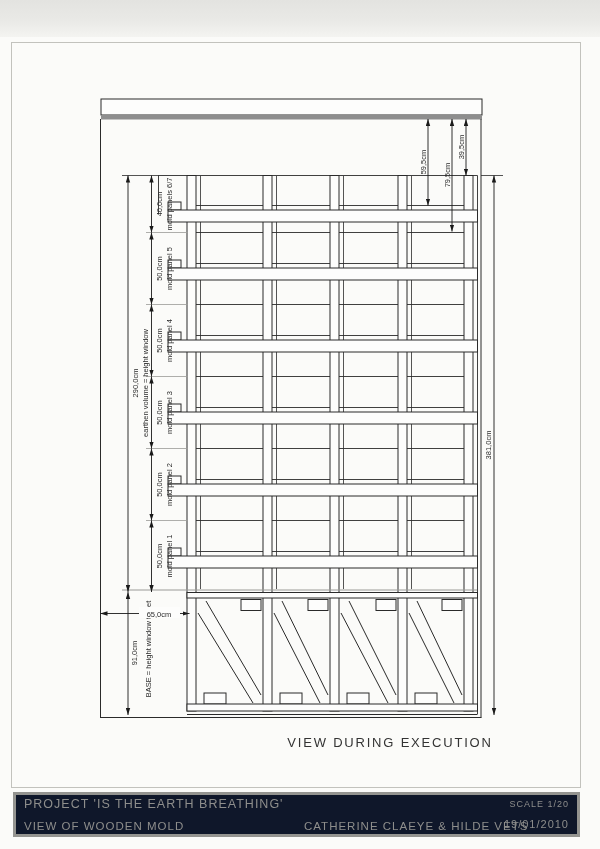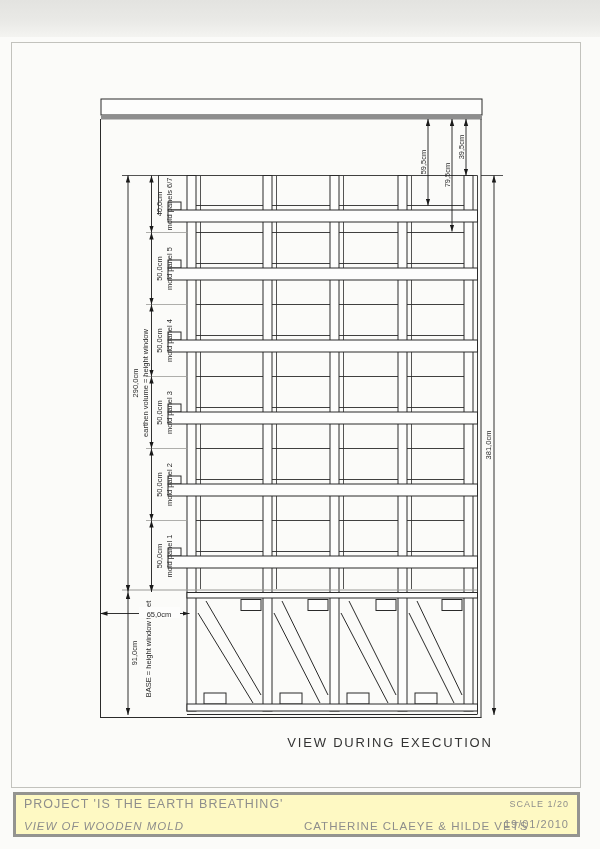--- a/index.html
+++ b/index.html
@@ -10,23 +10,23 @@
   }
   .scan-strip{position:absolute;left:0;top:0;width:600px;height:37px;
     background:linear-gradient(180deg,#e3e3e0 0%,#e9e9e6 55%,#f4f4f1 100%);}
   .page-border{position:absolute;left:11px;top:42px;width:568px;height:744px;
     border:1px solid #c2c2bd;}
   svg{position:absolute;left:0;top:0;}
   svg text{font-family:"Liberation Sans", sans-serif;fill:#2b2b2b;}
   .dimtxt{font-size:7.5px;}
   .cap{font-size:13px;letter-spacing:1.8px;fill:#333;}
   .titleblock{position:absolute;left:13px;top:792px;width:561px;height:39px;
-    border:3px solid #949490;background:#fef9c3;color:#8e8e8c;}
+    border:3px solid #949490;background:#0f172a;color:#8e8e8c;}
   .tb-project{position:absolute;left:8px;top:2px;font-size:12.5px;letter-spacing:1px;}
-  .tb-view{position:absolute;left:8px;bottom:2px;font-size:11.5px;letter-spacing:1px;font-style:italic;}
+  .tb-view{position:absolute;left:8px;bottom:2px;font-size:11.5px;letter-spacing:1px;}
   .tb-authors{position:absolute;left:288px;bottom:2px;font-size:11.5px;letter-spacing:1px;}
   .tb-scale{position:absolute;right:8px;top:4px;font-size:9px;letter-spacing:1px;}
   .tb-date{position:absolute;right:8px;bottom:4px;font-size:11px;letter-spacing:1px;}
 </style>
 </head>
 <body>
 
 <div class="scan-strip"></div>
 <div class="page-border"></div>
 

